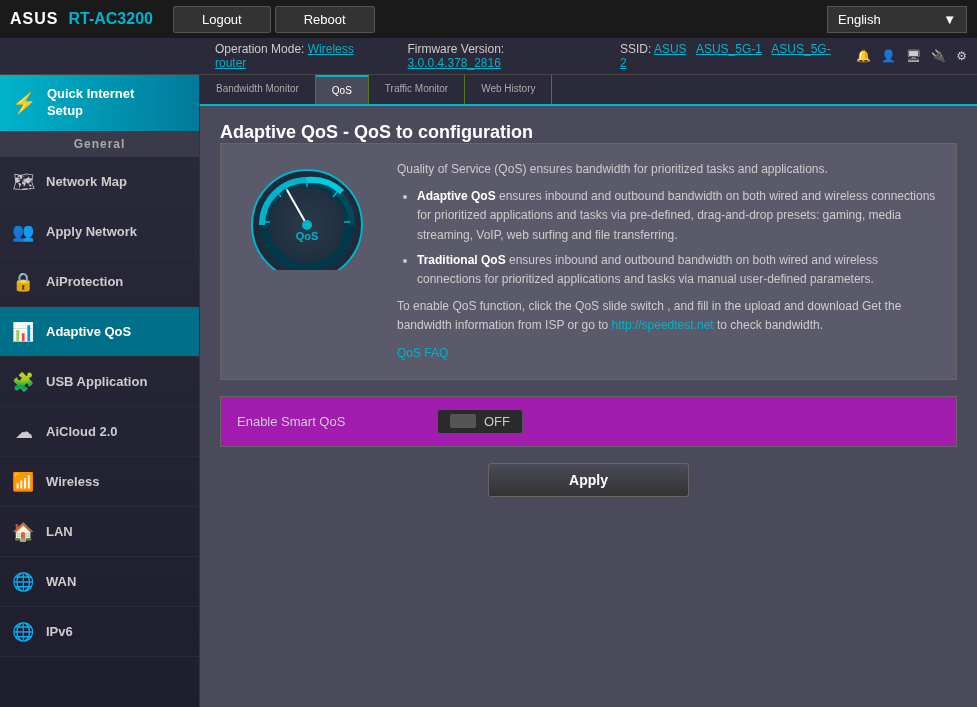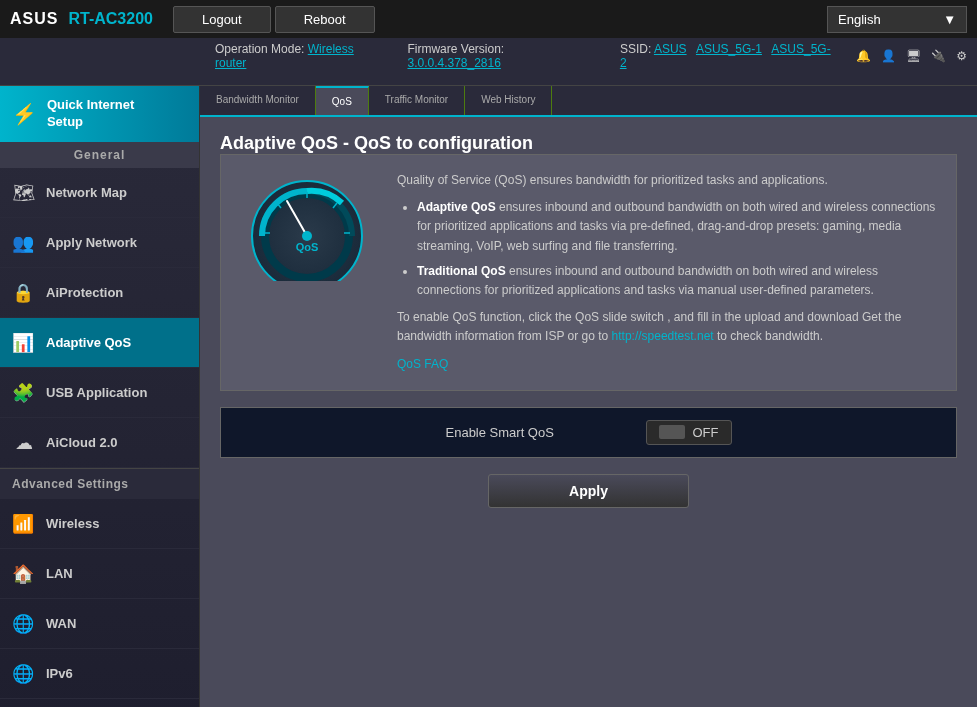--- a/index.html
+++ b/index.html
@@ -18,21 +18,21 @@
     }
     .spacer { flex: 1; }
     .lang-select {
       background: #333; color: #fff; border: 1px solid #555; padding: 5px 10px;
       cursor: pointer; font-size: 13px; display: flex; align-items: center; gap: 8px;
       min-width: 140px; justify-content: space-between;
     }
 
     
     .info-bar {
-      background: #2a2a3a; border-bottom: 1px solid #444; padding: 4px 10px 15px 215px;
+      background: #2a2a3a; border-bottom: 1px solid #444; padding: 4px 10px 4px 215px;
       display: flex; align-items: center; gap: 20px; min-height: 36px;
     }
     .info-bar span { color: #ccc; font-size: 12px; }
     .info-bar a { color: #00b4cc; text-decoration: underline; font-size: 12px; }
     .info-bar-icons { margin-left: auto; display: flex; gap: 10px; align-items: center; }
     .hdr-icon { color: #ffcc00; font-size: 16px; }
 
     
     .layout { display: flex; height: calc(707px - 38px - 36px); }
 
@@ -90,22 +90,22 @@
     }
     .qos-gauge { min-width: 140px; display: flex; align-items: center; justify-content: center; }
     .qos-gauge svg { width: 130px; height: 110px; }
     .qos-text { flex: 1; color: #ccc; font-size: 12px; line-height: 1.6; }
     .qos-text p { margin-bottom: 8px; }
     .qos-text ul { padding-left: 20px; margin-bottom: 8px; }
     .qos-text li { margin-bottom: 6px; }
     .qos-text strong { color: #fff; }
     .qos-link { color: #00b4cc; cursor: pointer; }
     .qos-enable-row {
-      background: #0f172a; border: 1px solid #666; padding: 12px 16px;
-      display: flex; align-items: center; gap: 20px; margin-bottom: 16px; justify-content: center;
+      background: #a21caf; border: 1px solid #666; padding: 12px 16px;
+      display: flex; align-items: center; gap: 20px; margin-bottom: 16px;
     }
     .qos-enable-label { color: #ccc; font-size: 13px; min-width: 180px; }
     .toggle-switch {
       background: #2a2a2a; border: 1px solid #555; border-radius: 3px;
       padding: 4px 12px; color: #ccc; font-size: 13px; cursor: pointer;
       display: flex; align-items: center; gap: 8px; min-width: 80px;
     }
     .toggle-knob {
       width: 26px; height: 14px; background: #555; border-radius: 2px;
       display: inline-block; position: relative;
@@ -188,21 +188,20 @@
     </div>
     <div class="sidebar-item">
       <span class="icon">🧩</span>
       <span class="label">USB Application</span>
     </div>
     <div class="sidebar-item">
       <span class="icon">☁</span>
       <span class="label">AiCloud 2.0</span>
     </div>
 
-    <div class="sidebar-adv-label">Advanced Settings</div>
 
     <div class="sidebar-item">
       <span class="icon">📶</span>
       <span class="label">Wireless</span>
     </div>
     <div class="sidebar-item">
       <span class="icon">🏠</span>
       <span class="label">LAN</span>
     </div>
     <div class="sidebar-item">

